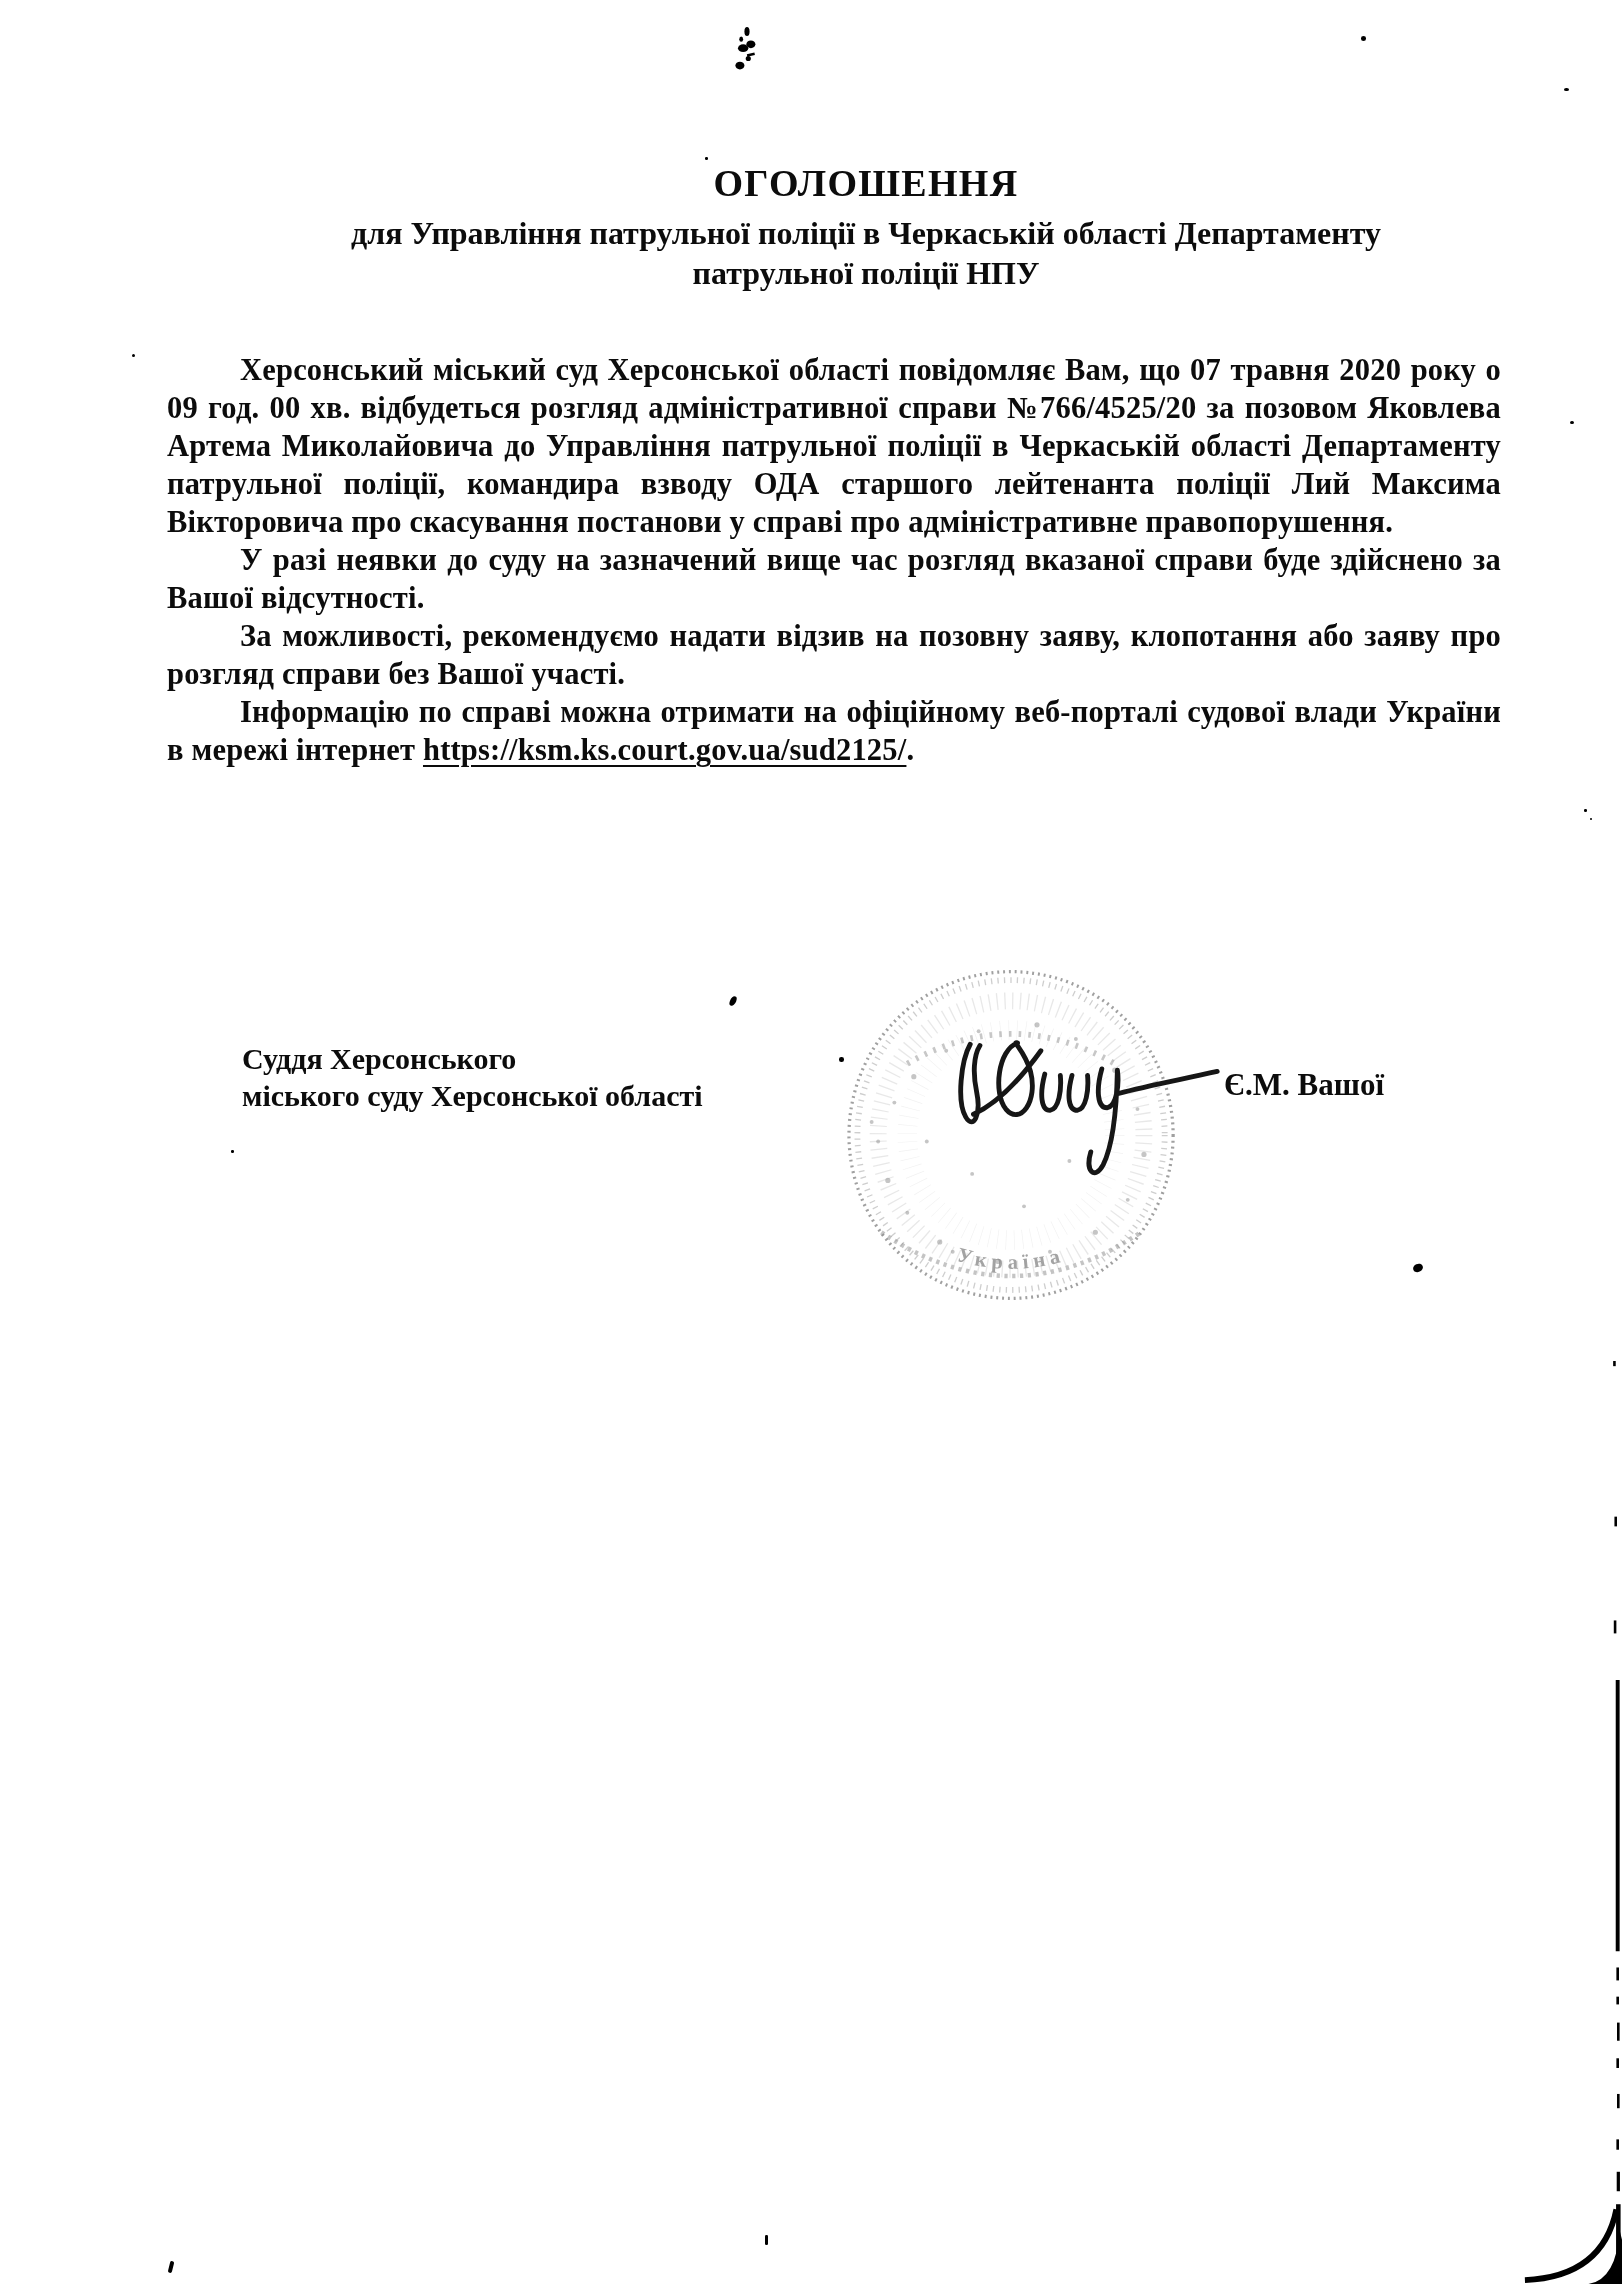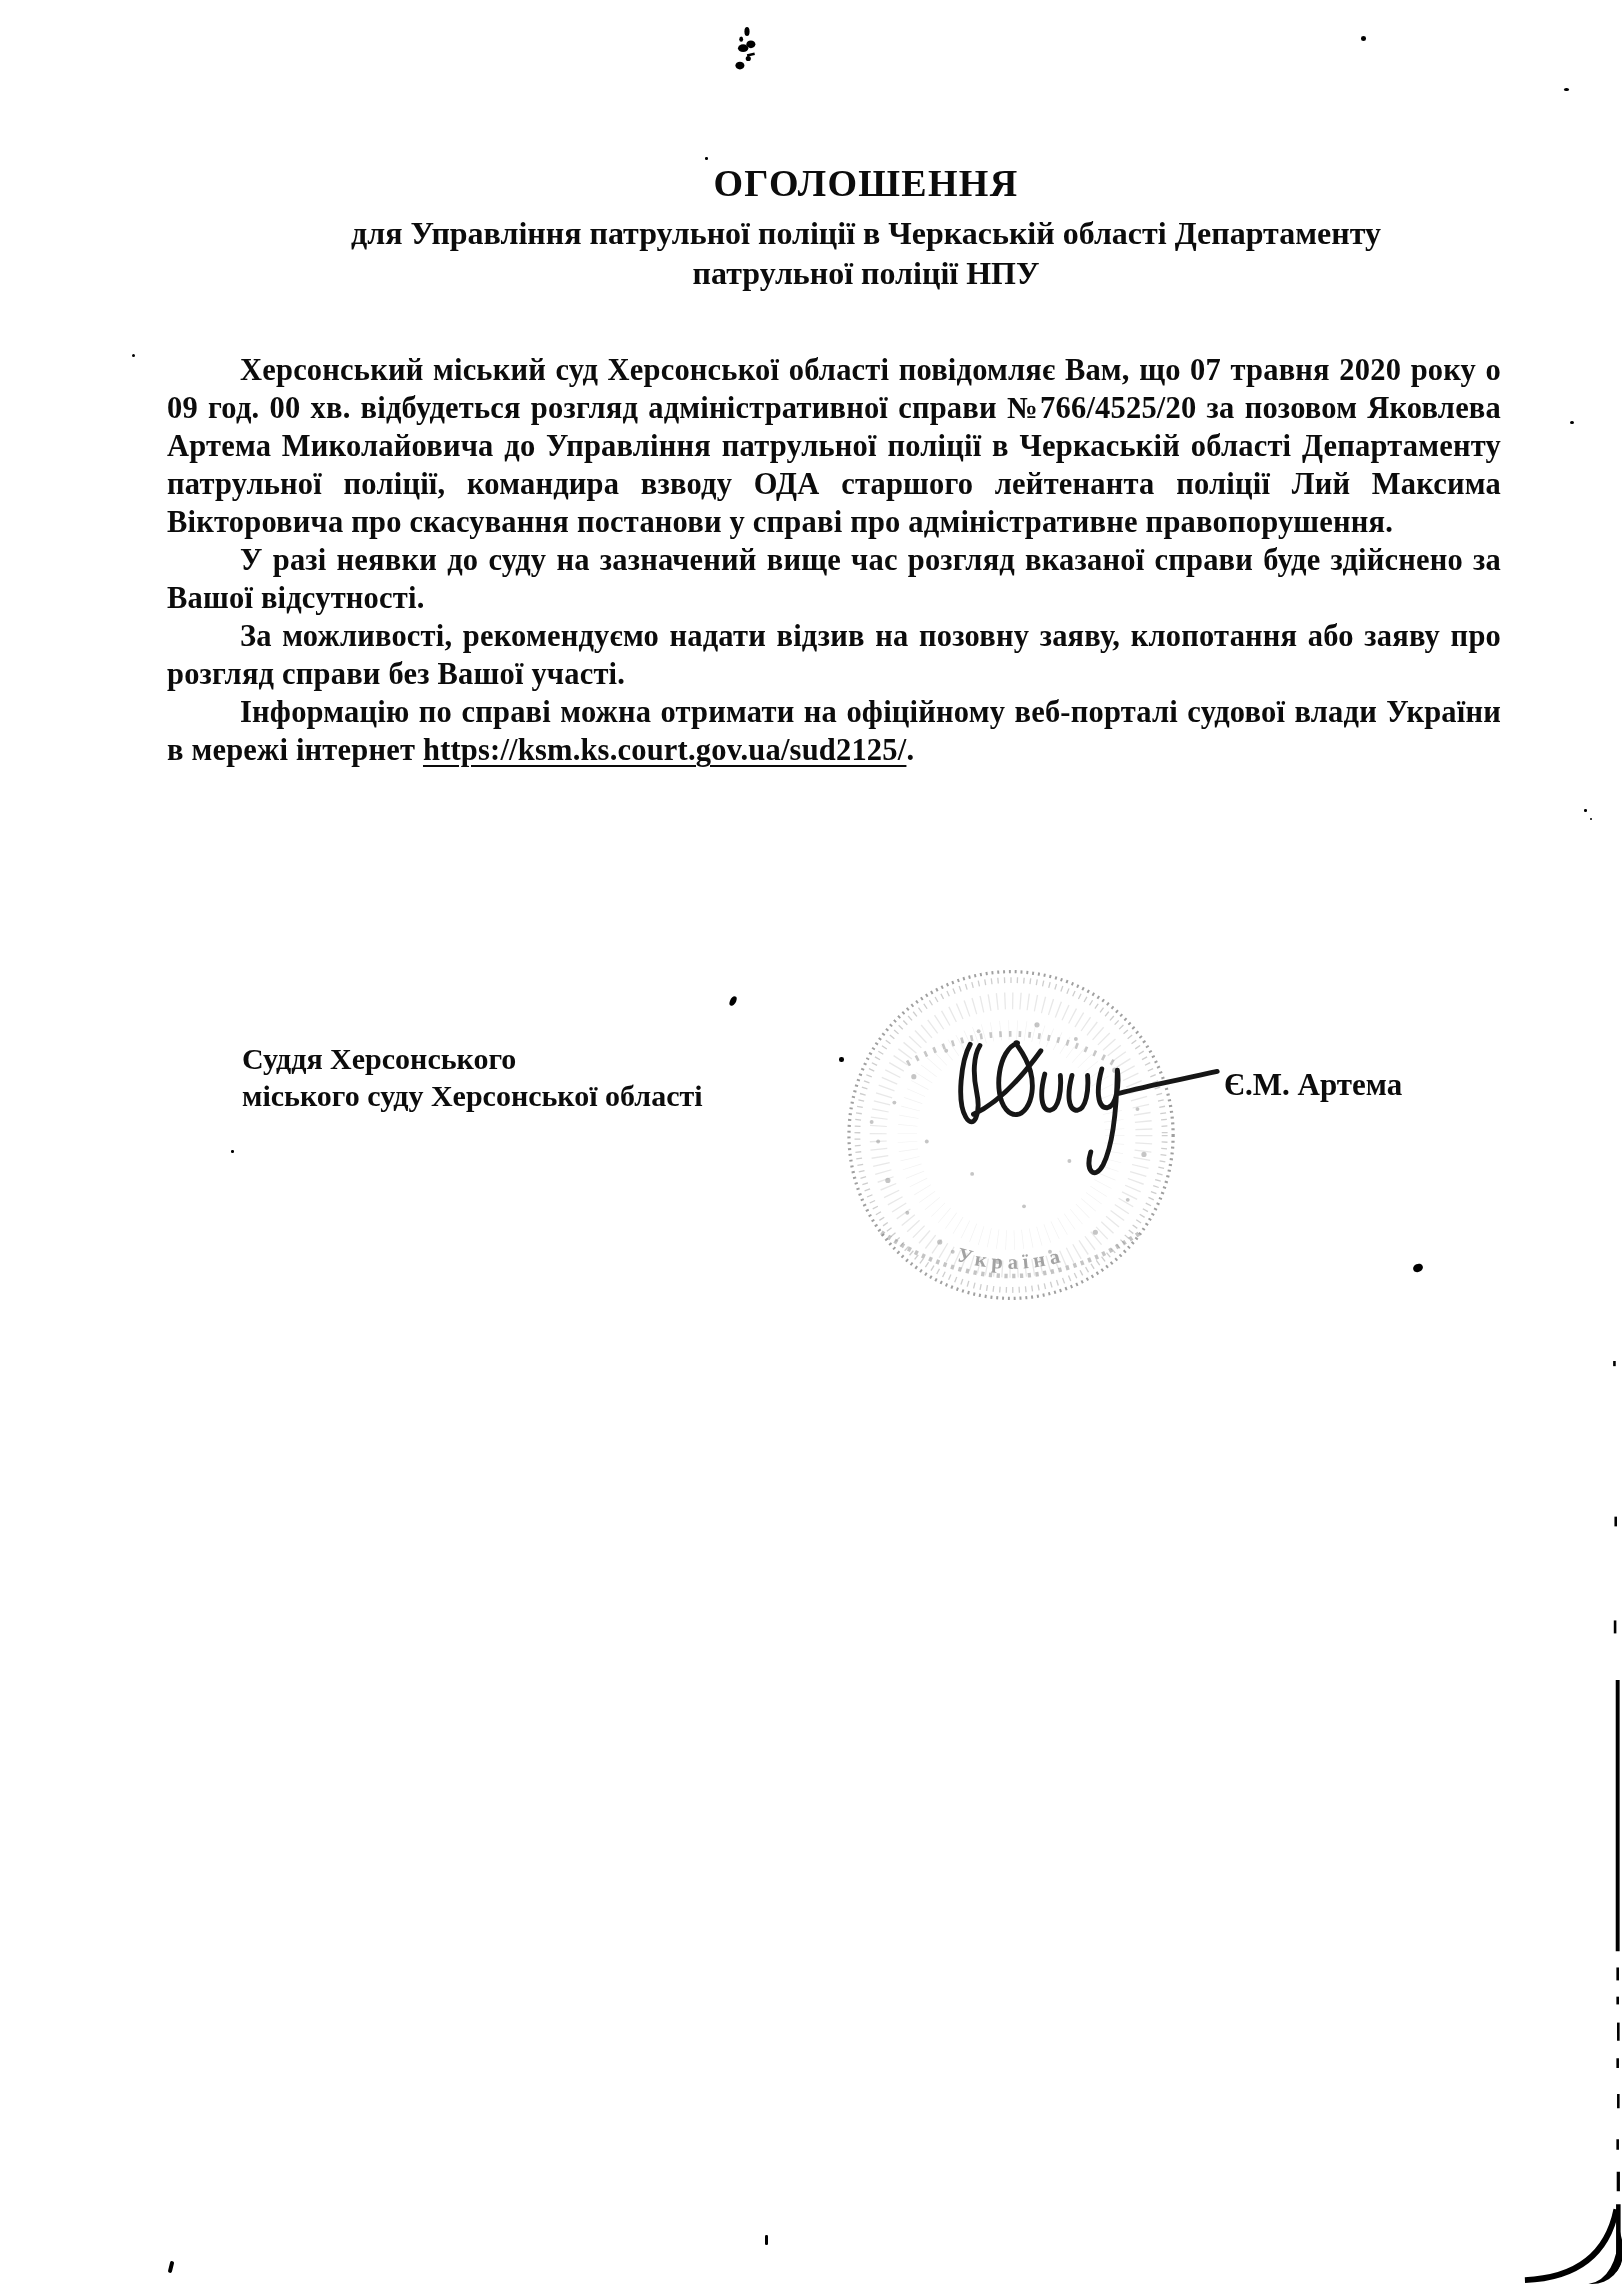--- a/index.html
+++ b/index.html
@@ -5,21 +5,20 @@
   html, body { margin:0; padding:0; background:#ffffff; }
   .page {
     position: relative;
     width: 1623px;
     height: 2284px;
     background: #ffffff;
     overflow: hidden;
     font-family: "Liberation Serif", "DejaVu Serif", serif;
     font-weight: 700;
     color: #0c0c0c;
-    border-radius: 31px;
   }
 
   
   .header {
     position: absolute;
     left: 182px;
     top: 163px;
     width: 1368px;
     text-align: center;
   }
@@ -110,21 +109,21 @@
     <p>Херсонський міський суд Херсонської області повідомляє Вам, що 07 травня 2020 року о 09 год. 00 хв. відбудеться розгляд адміністративної справи №766/4525/20 за позовом Яковлева Артема Миколайовича до Управління патрульної поліції в Черкаській області Департаменту патрульної поліції, командира взводу ОДА старшого лейтенанта поліції Лий Максима Вікторовича про скасування постанови у справі про адміністративне правопорушення.</p>
     <p>У разі неявки до суду на зазначений вище час розгляд вказаної справи буде здійснено за Вашої відсутності.</p>
     <p>За можливості, рекомендуємо надати відзив на позовну заяву, клопотання або заяву про розгляд справи без Вашої участі.</p>
     <p><span>Інформацію по справі можна отримати на офіційному веб-порталі судової влади України в мережі інтернет </span><a href="#" class="url">https://ksm.ks.court.gov.ua/sud2125/</a><span>.</span></p>
   </main>
 
   <div class="sig-left">
     <div>Суддя Херсонського</div>
     <div>міського суду Херсонської області</div>
   </div>
-  <div class="sig-name">Є.М. Артема</div>
+  <div class="sig-name">Є.М. Вашої</div>
 
   <svg class="stamp" viewBox="0 0 680 600" aria-hidden="true">
 
     <ellipse cx="310" cy="290" rx="250" ry="252" fill="none" stroke="#8f8f8f" stroke-width="5" stroke-dasharray="3 6" opacity="0.85"></ellipse>
     <ellipse cx="310" cy="290" rx="237" ry="239" fill="none" stroke="#9e9e9e" stroke-width="9" stroke-dasharray="2 8" opacity="0.5"></ellipse>
     <ellipse cx="310" cy="290" rx="205" ry="207" fill="none" stroke="#ababab" stroke-width="26" stroke-dasharray="2 10" opacity="0.28"></ellipse>
     <ellipse cx="310" cy="290" rx="160" ry="162" fill="none" stroke="#b3b3b3" stroke-width="30" stroke-dasharray="1 12" opacity="0.18"></ellipse>
 
     <path d="M150,180 Q310,88 470,180" fill="none" stroke="#8f8f8f" stroke-width="9" stroke-dasharray="4 11" opacity="0.5"></path>
 

